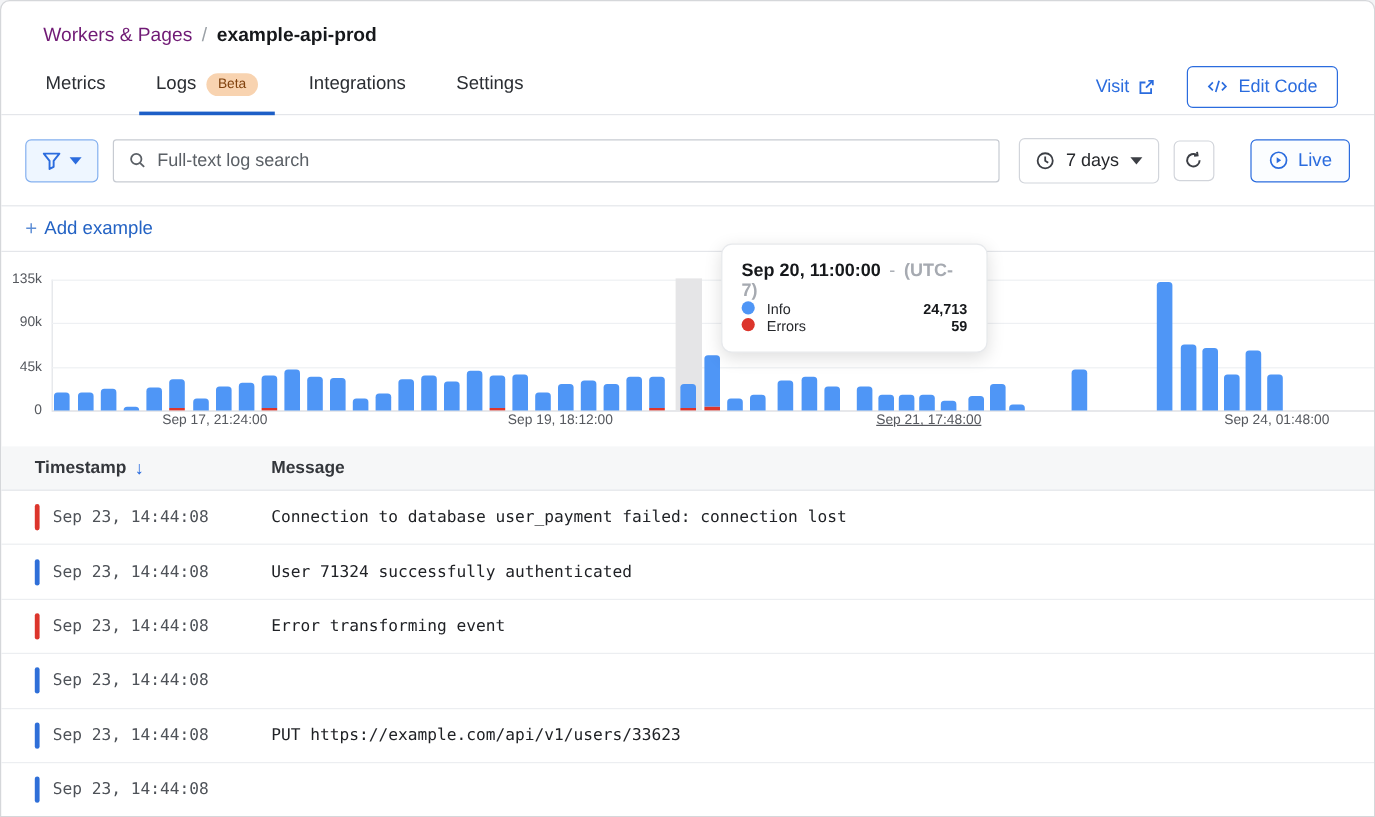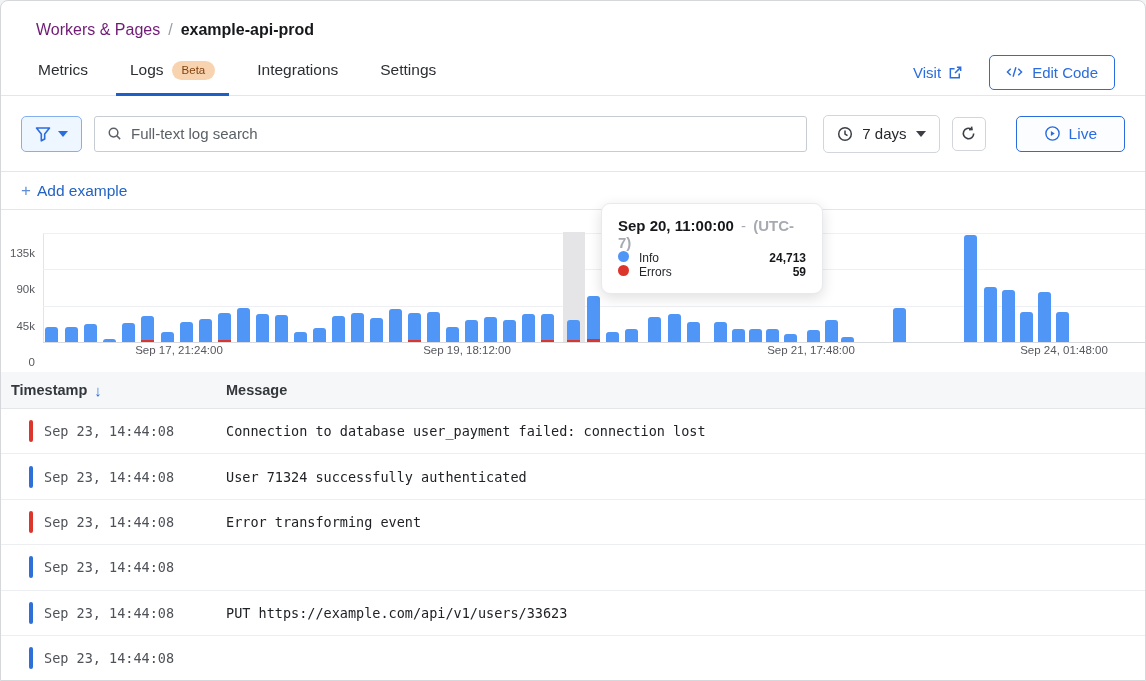--- a/index.html
+++ b/index.html
@@ -23,30 +23,30 @@
   .visit-link { color:#2b6cde; font-size:15px; display:flex; align-items:center; gap:7px; cursor:pointer; }
   .edit-code-btn { display:flex; align-items:center; gap:9px; border:1px solid #2b6cde; color:#2b6cde; background:#fff; border-radius:5px; height:35px; padding:0 16px; font-size:15px; cursor:pointer; font-family:inherit; }
   
   .toolbar { height:77px; border-top:1px solid #e4e6ea; border-bottom:1px solid #e4e6ea; display:flex; align-items:center; padding:0 20px; gap:12px; }
   .filter-btn { width:61px; height:36px; border:1px solid #84b0ef; background:#eef6ff; border-radius:5px; display:flex; align-items:center; justify-content:center; gap:7px; cursor:pointer; }
   .search-box { flex:1; height:36px; border:1px solid #c7cbd2; border-radius:3px; display:flex; align-items:center; padding:0 12px; gap:9px; background:#fff; }
   .search-box input { border:none; outline:none; flex:1; font-size:15px; color:#26282c; font-family:inherit; background:transparent; }
   .search-box input::placeholder { color:#5b6066; }
   .time-range-btn { height:38px; border:1px solid #d2d5db; background:#fff; border-radius:5px; display:flex; align-items:center; gap:9px; padding:0 13px; font-size:15px; color:#26282c; cursor:pointer; margin-left:4px; font-family:inherit; }
   .refresh-btn { width:34px; height:34px; border:1px solid #d2d5db; background:#fff; border-radius:5px; display:flex; align-items:center; justify-content:center; cursor:pointer; }
-  .live-btn { height:36px; margin-left:18px; border:1px solid #2b6cde; background:#fbfdff; border-radius:5px; display:flex; align-items:center; gap:8px; padding:0 27px; font-size:15.5px; color:#2b6cde; cursor:pointer; font-family:inherit; }
+  .live-btn { height:36px; margin-left:18px; border:1px solid #2b6cde; background:#fbfdff; border-radius:5px; display:flex; align-items:center; gap:8px; padding:0 14px; font-size:15.5px; color:#2b6cde; cursor:pointer; font-family:inherit; }
   .caret { width:0; height:0; border-left:5px solid transparent; border-right:5px solid transparent; border-top:6px solid #2b6cde; }
   .caret.dark { border-top-color:#3c3f45; }
   
   .add-filter-row { height:38px; border-bottom:1px solid #e4e6ea; display:flex; align-items:center; padding:0 20px; }
   .add-filter { color:#2463c4; font-size:15.5px; display:flex; align-items:center; gap:6px; cursor:pointer; }
   .add-filter .plus { font-size:17px; color:#5f8fd6; }
   
   .chart { position:relative; height:162px; }
-  .ytick { position:absolute; right:1112px; width:30px; text-align:right; font-size:11.5px; color:#55585e; left:4px;margin-top:20px; }
+  .ytick { position:absolute; right:1112px; width:30px; text-align:right; font-size:11.5px; color:#55585e; left:4px; }
   .gridline { position:absolute; left:42px; right:0; height:1px; background:#eef0f3; }
   .gridline.baseline { background:#d8dade; }
   .y-axis-line { position:absolute; left:42px; top:23px; height:109px; width:1px; background:#e2e4e8; }
   .hover-col { position:absolute; top:22px; height:110px; background:#e5e5e7; }
   .bars { position:absolute; left:0; top:22px; height:110px; right:0; }
   .bar { position:absolute; bottom:0; width:13px; display:flex; flex-direction:column; }
   .bar-seg { width:100%; }
   .bar-info { background:#4f96f6; border-radius:3px 3px 0 0; flex:1; }
   .bar-error { background:#dc352c; }
   .xtick { position:absolute; top:134px; transform:translateX(-50%); font-size:11.5px; color:#55585e; white-space:nowrap; }
@@ -55,21 +55,21 @@
   .tt-title-row { font-size:15px; }
   .tt-time { font-weight:700; color:#16181b; }
   .tt-sep { color:#a6aab1; margin:0 3px; }
   .tt-tz { color:#a6aab1; font-weight:600; }
   .tt-row { display:flex; align-items:flex-start; font-size:12px; }
   .tt-dot { width:11px; height:11px; border-radius:50%; margin-right:10px; }
   .tt-label { color:#26282c; }
   .tt-value { margin-left:auto; font-weight:700; color:#16181b; }
   
   .thead { display:flex; align-items:center; height:37px; background:#f6f7f8; border-bottom:1px solid #e4e6ea; font-size:14.5px; font-weight:700; color:#34373c; }
-  .th-ts { width:197px; padding-left:10px; display:flex; align-items:center; gap:7px; }
+  .th-ts { width:197px; padding-left:28px; display:flex; align-items:center; gap:7px; }
   .sort-arrow { color:#2b6cde; font-size:15px; font-weight:400; }
   .trow { display:flex; align-items:center; height:45.4px; border-bottom:1px solid #eceef1; font-family:"DejaVu Sans Mono", monospace; font-size:13.5px; cursor:pointer; }
   .level-indicator { width:4px; height:22px; border-radius:2px; margin-left:28px; flex:none; }
   .tcell-ts { margin-left:11px; width:182px; color:#4e5258; flex:none; }
   .tcell-msg { color:#202226; white-space:nowrap; }
   .icon { display:inline-flex; }
 </style>
 </head>
 <body>
 
@@ -341,21 +341,21 @@
         <div class="bar" style="left: 1037px; height: 50px;">
           <div class="bar-seg bar-info" style="height: 50px; background: rgb(79, 150, 246);"></div>
         </div>
         <div class="bar" style="left: 1055px; height: 30px;">
           <div class="bar-seg bar-info" style="height: 30px; background: rgb(79, 150, 246);"></div>
         </div>
       </div>
     <div>
         <div class="xtick" style="left: 178px;">Sep 17, 21:24:00</div>
         <div class="xtick" style="left: 466px;">Sep 19, 18:12:00</div>
-        <div class="xtick" style="left: 810px;">Sep 21, 17:48:00</div>
+        <div class="xtick" style="left: 773px; text-decoration: underline;">Sep 21, 17:48:00</div>
         <div class="xtick" style="left: 1063px;">Sep 24, 01:48:00</div>
       </div>
   </div>
 
   <div class="chart-tooltip">
     <div class="tt-title-row">
       <span class="tt-time">Sep 20, 11:00:00</span>
       <span class="tt-sep">-</span>
       <span class="tt-tz">(UTC-7)</span>
     </div>

